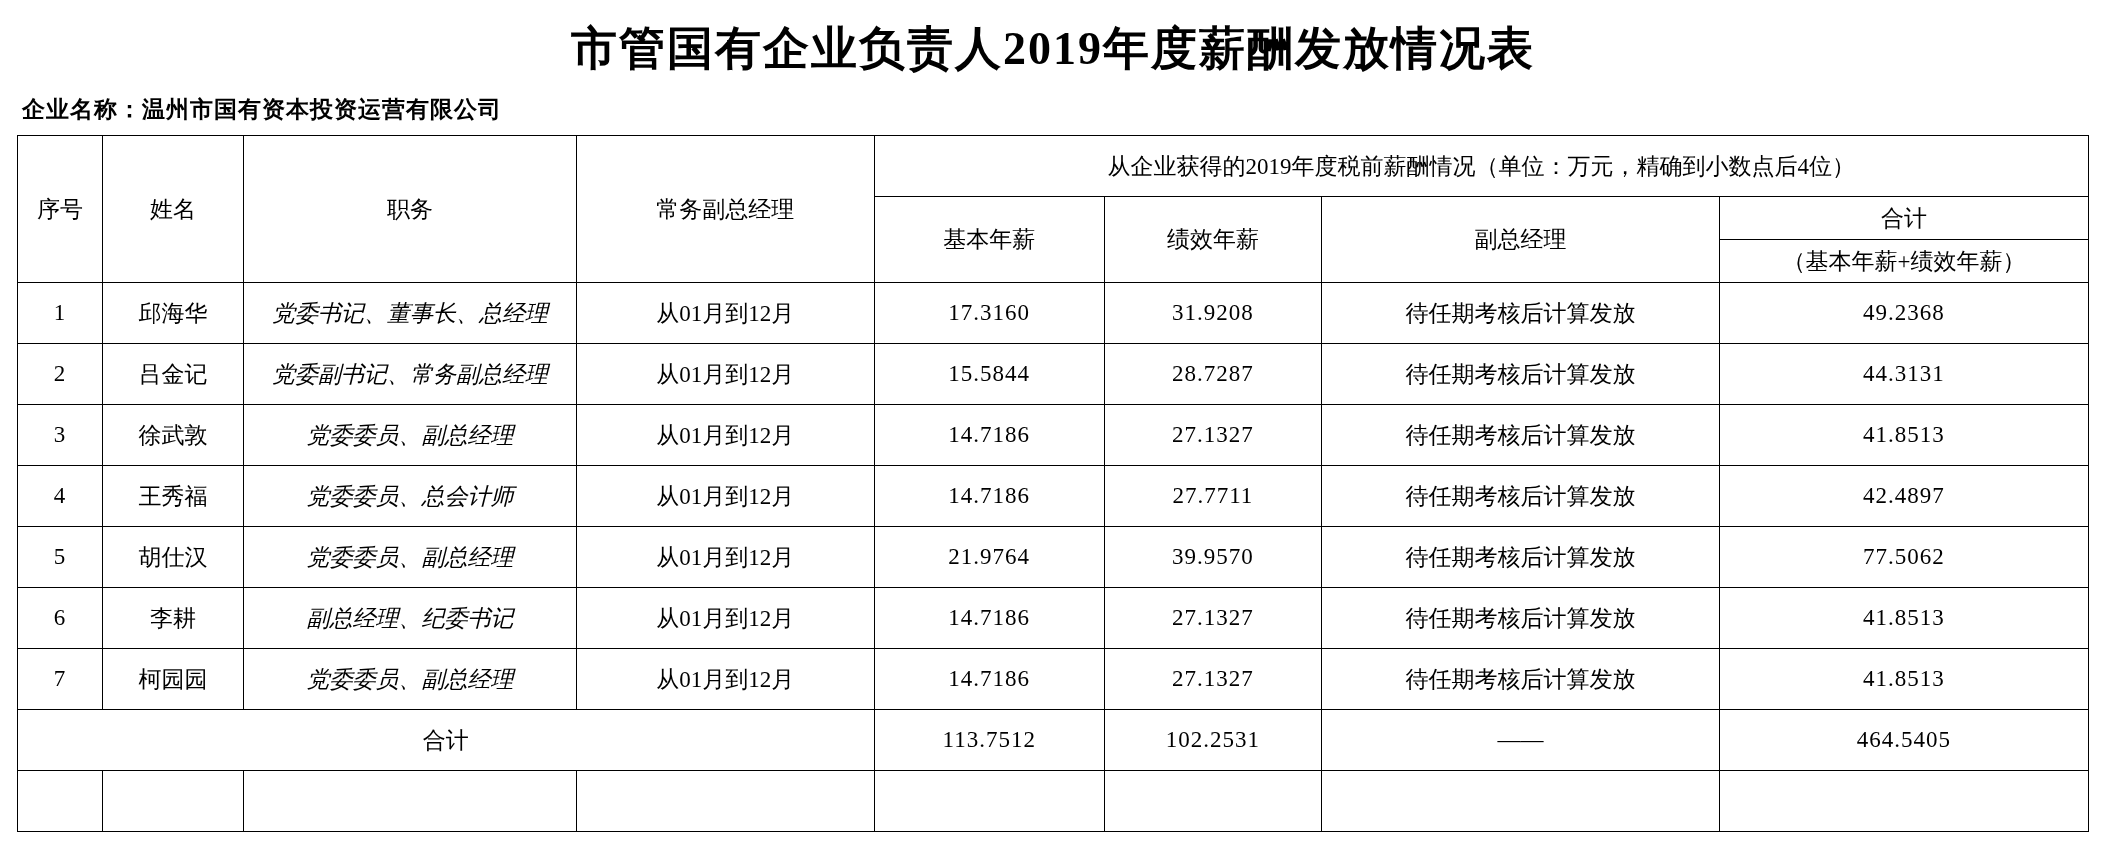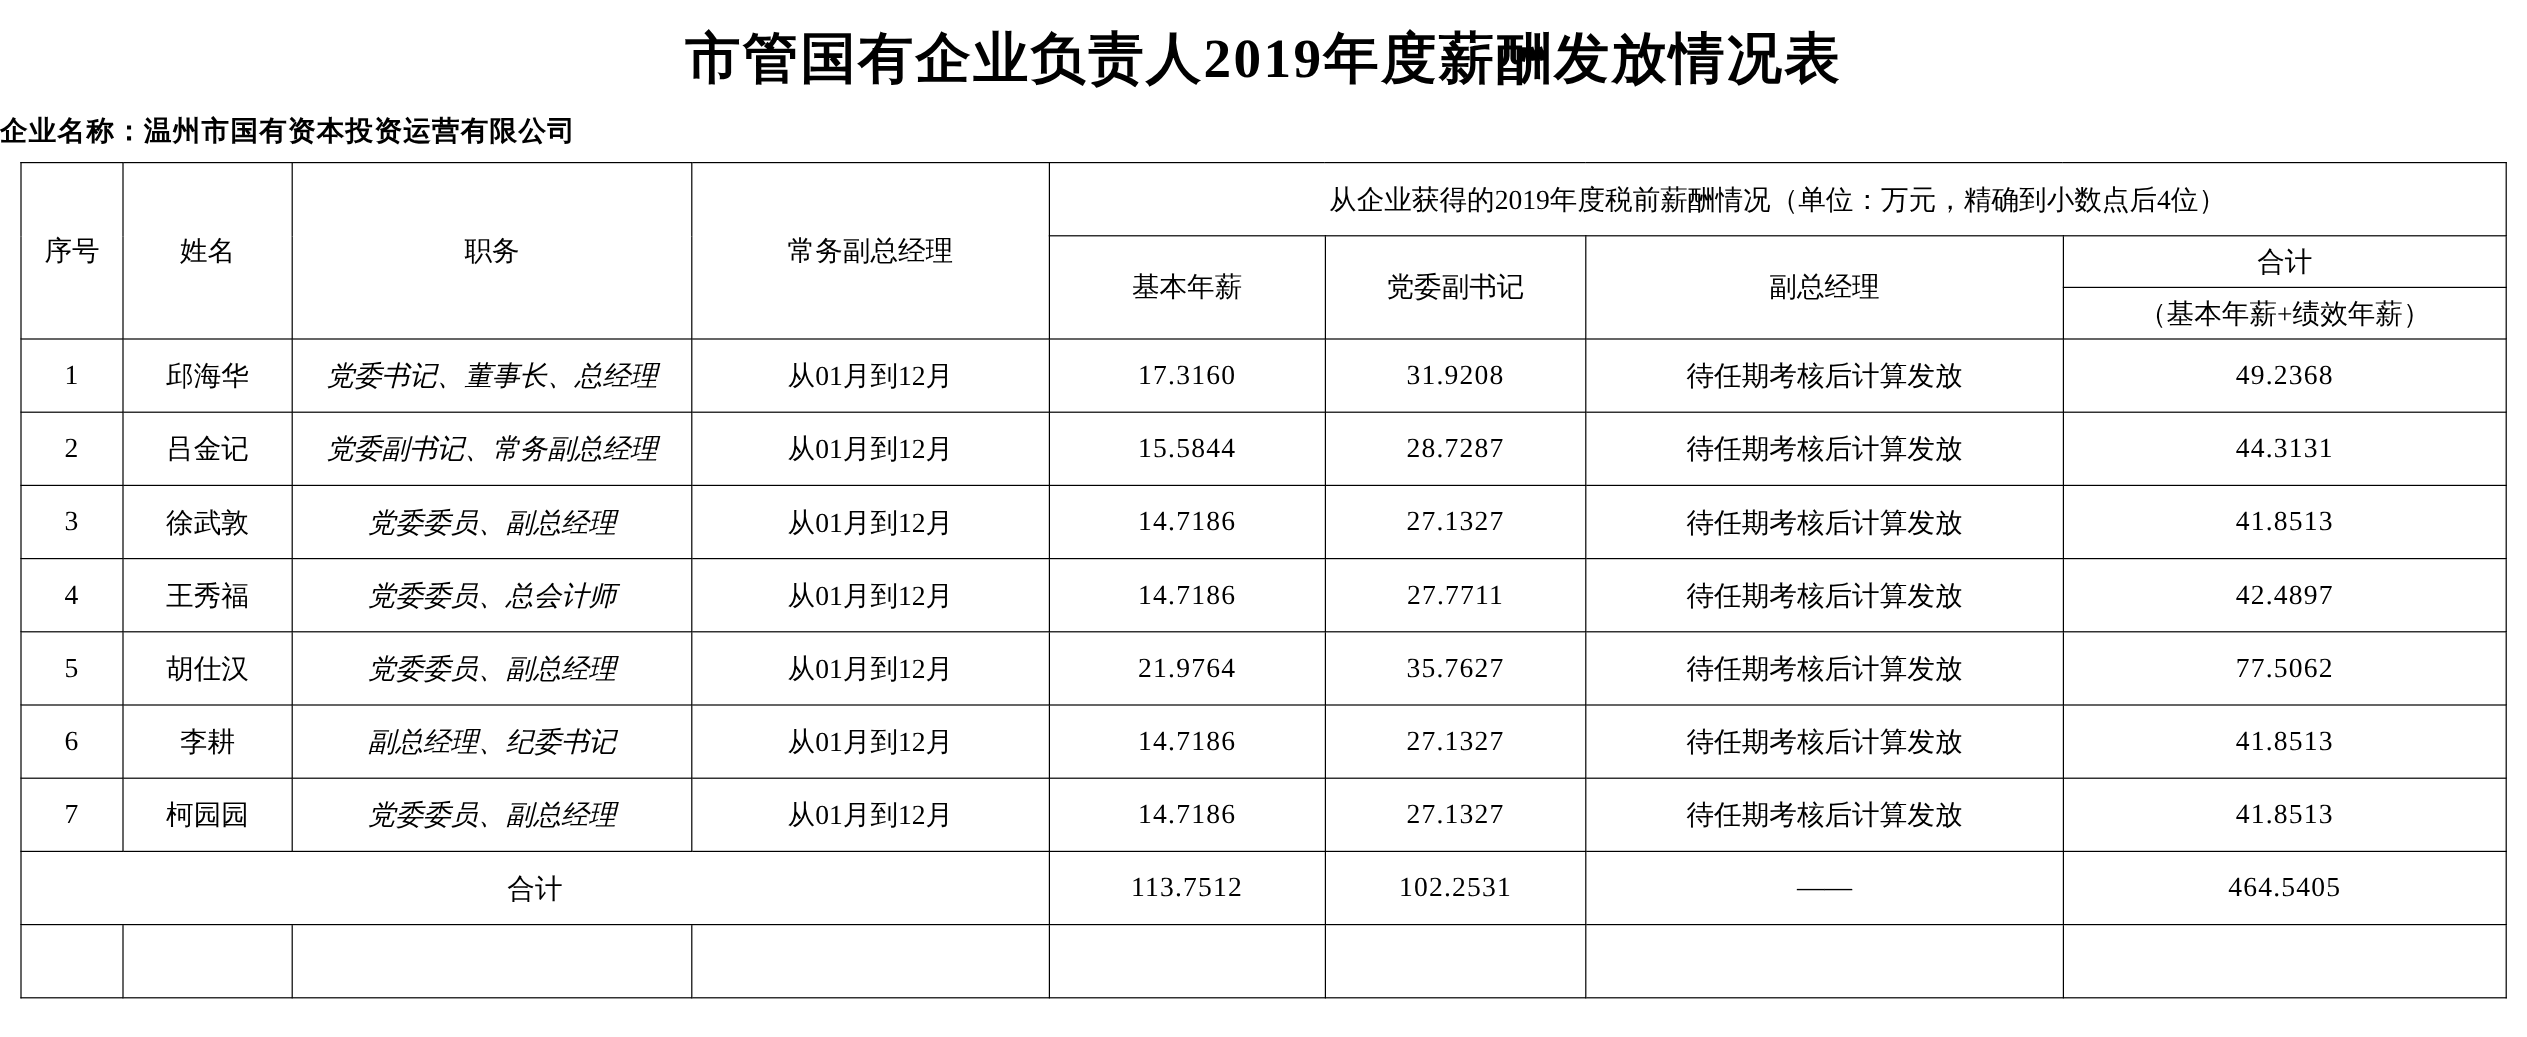--- a/index.html
+++ b/index.html
@@ -26,20 +26,21 @@
     font-size: 46px;
     font-weight: bold;
     letter-spacing: 2px;
     padding-top: 18px;
     padding-bottom: 14px;
     font-family: "Liberation Serif", "DejaVu Serif", serif;
   }
   .company-line {
     font-size: 23px;
     font-weight: bold;
+    padding-left: 22px;
     padding-bottom: 10px;
     letter-spacing: 1px;
   }
   table.main {
     border-collapse: collapse;
     width: 2072px;
     margin-left: 17px;
     table-layout: fixed;
   }
   table.main td, table.main th {
@@ -114,21 +115,21 @@
     <thead>
       <tr>
         <td class="hdr" rowspan="3">序号</td>
         <td class="hdr" rowspan="3">姓名</td>
         <td class="hdr" rowspan="3">职务</td>
         <td class="hdr" rowspan="3">常务副总经理</td>
         <td class="hdr" colspan="4">从企业获得的2019年度税前薪酬情况（单位：万元，精确到小数点后4位）</td>
       </tr>
       <tr>
         <td class="hdr" rowspan="2">基本年薪</td>
-        <td class="hdr" rowspan="2">党委副书记</td>
+        <td class="hdr" rowspan="2">绩效年薪</td>
         <td class="hdr" rowspan="2">副总经理</td>
         <td class="hdr" style="height:42px;">合计</td>
       </tr>
       <tr>
         <td class="hdr-small" style="height:42px;">（基本年薪+绩效年薪）</td>
       </tr>
     </thead>
     <tbody>
       <tr class="row-cell">
         <td class="num">1</td>
@@ -169,21 +170,21 @@
         <td class="num">27.7711</td>
         <td>待任期考核后计算发放</td>
         <td class="num">42.4897</td>
       </tr>
       <tr class="row-cell">
         <td class="num">5</td>
         <td>胡仕汉</td>
         <td class="left-pad">党委委员、副总经理</td>
         <td>从01月到12月</td>
         <td class="num">21.9764</td>
-        <td class="num">35.7627</td>
+        <td class="num">39.9570</td>
         <td>待任期考核后计算发放</td>
         <td class="num">77.5062</td>
       </tr>
       <tr class="row-cell">
         <td class="num">6</td>
         <td>李耕</td>
         <td class="left-pad">副总经理、纪委书记</td>
         <td>从01月到12月</td>
         <td class="num">14.7186</td>
         <td class="num">27.1327</td>

